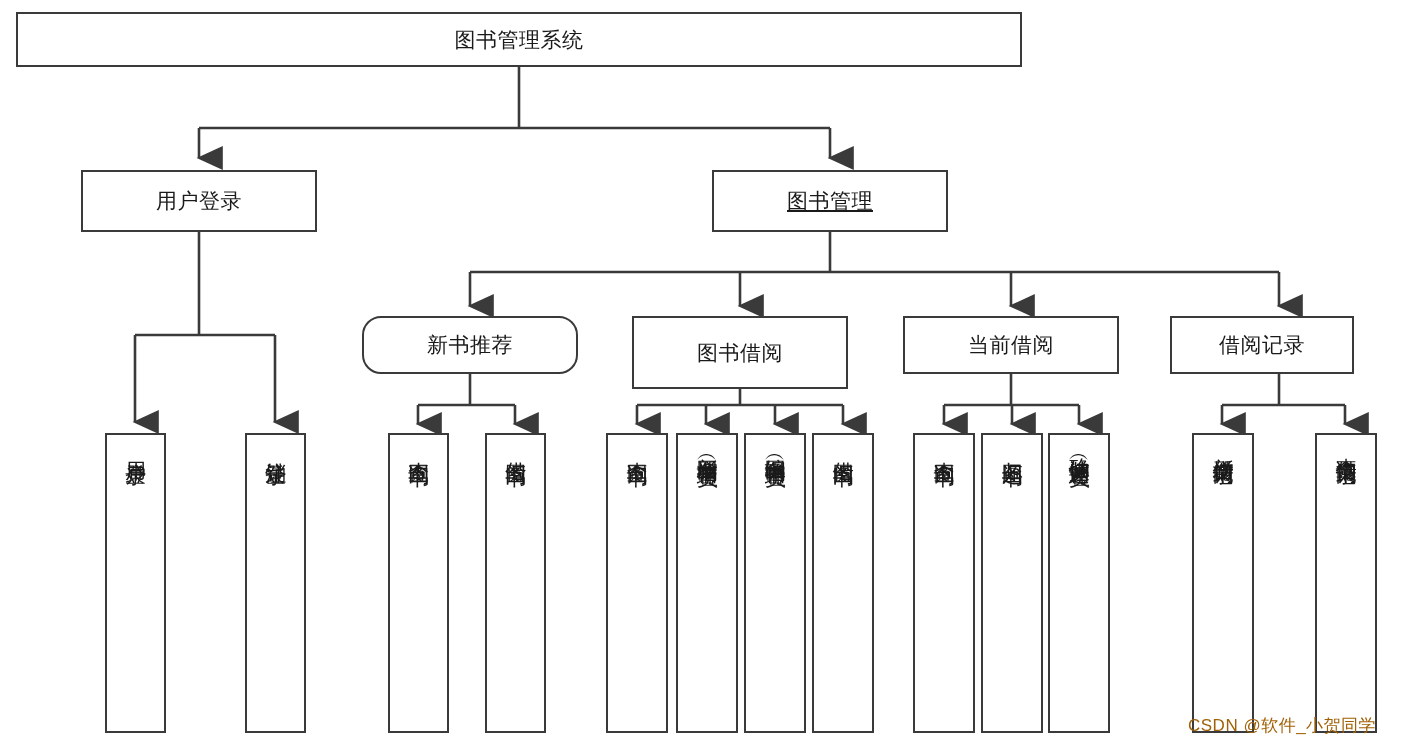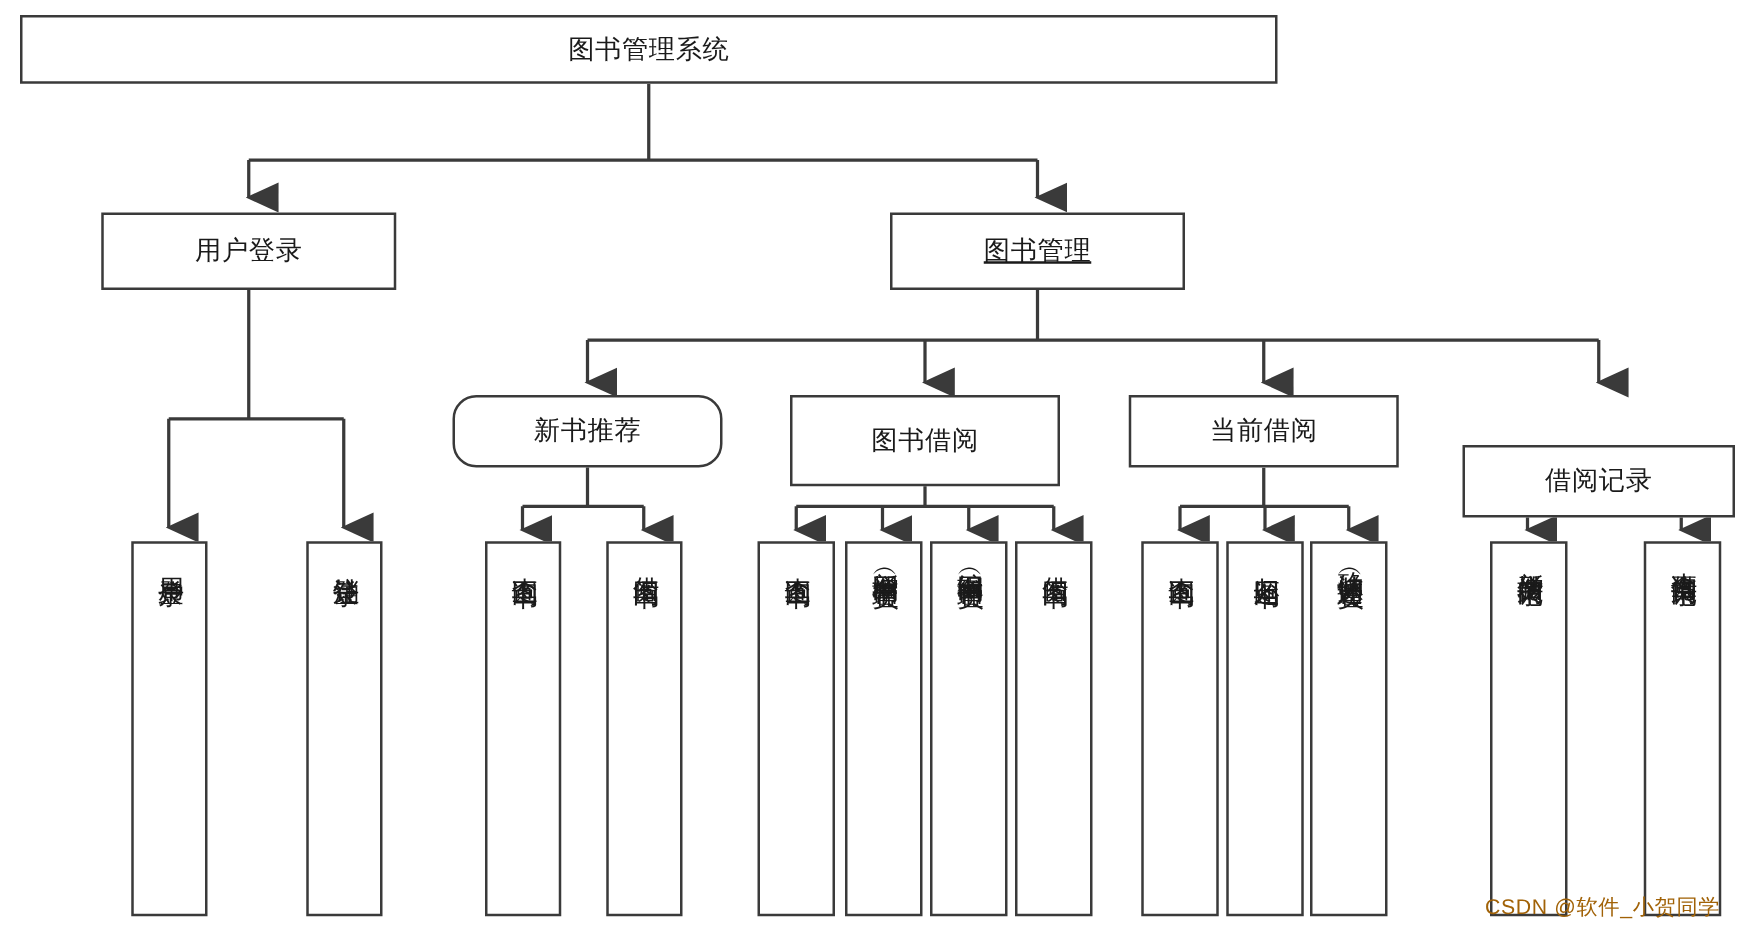--- a/index.html
+++ b/index.html
@@ -145,21 +145,21 @@
 
   <div class="node horizontal" style="left:362px; top:316px; width:216px; height:58px;border-radius:19px;">
     <span class="label">新书推荐</span>
   </div>
   <div class="node horizontal" style="left:632px; top:316px; width:216px; height:73px;">
     <span class="label">图书借阅</span>
   </div>
   <div class="node horizontal" style="left:903px; top:316px; width:216px; height:58px;justify-content:center;">
     <span class="label">当前借阅</span>
   </div>
-  <div class="node horizontal" style="left:1170px; top:316px; width:218px; height:58px;margin-top:40px;">
+  <div class="node horizontal" style="left:1170px; top:316px; width:184px; height:58px;">
     <span class="label">借阅记录</span>
   </div>
 
   <div class="node vertical" style="left:105px; top:433px; width:61px; height:300px;">
     <span class="label">用户登录</span>
   </div>
   <div class="node vertical" style="left:245px; top:433px; width:61px; height:300px;">
     <span class="label">注销登录</span>
   </div>
 

